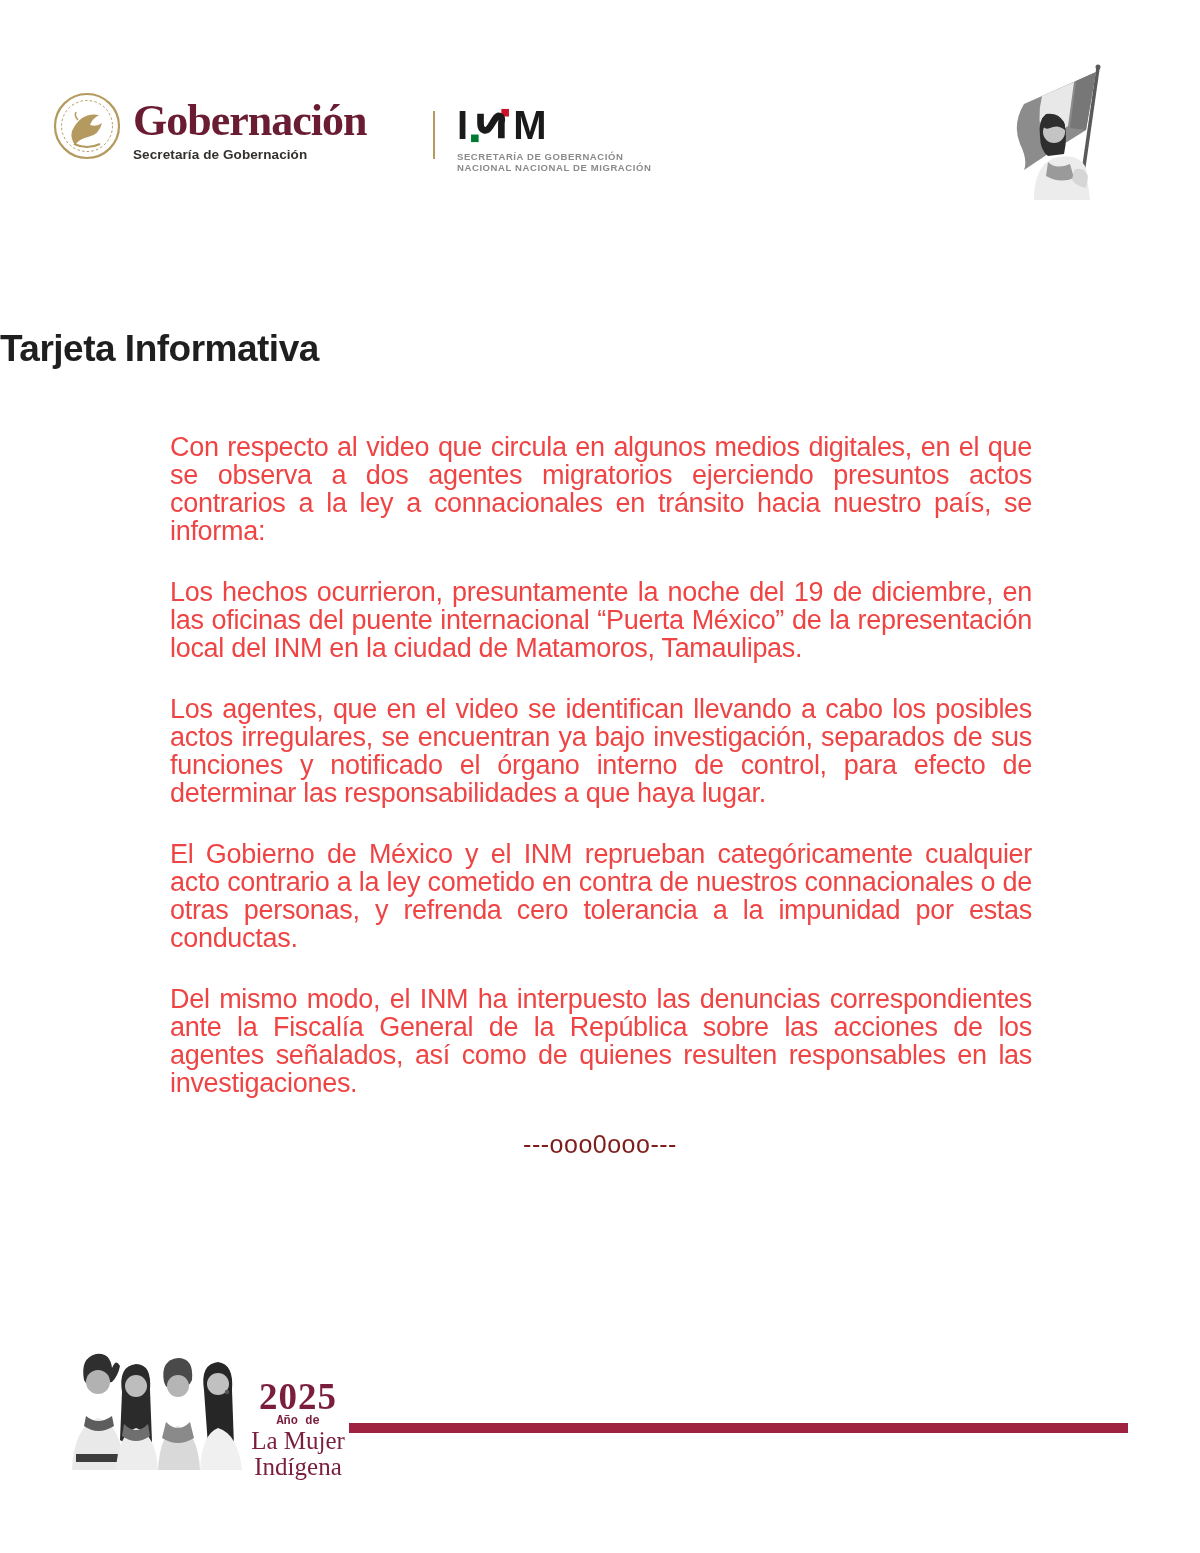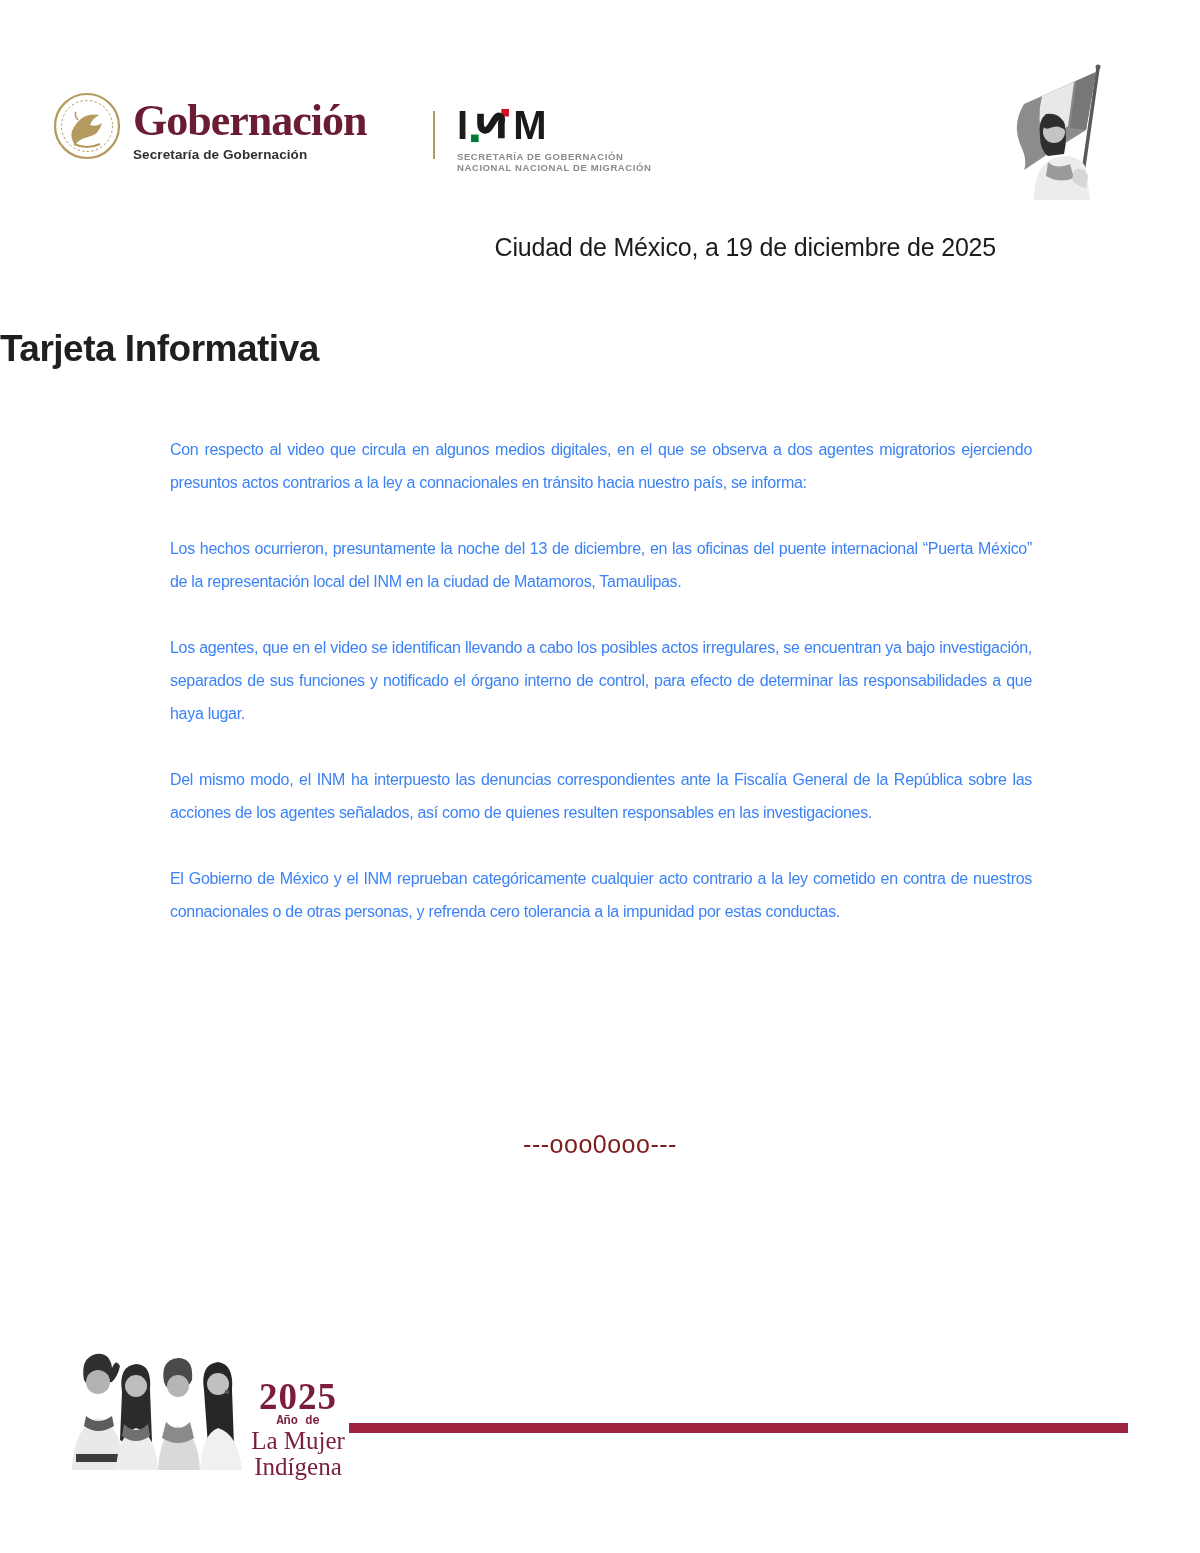--- a/index.html
+++ b/index.html
@@ -36,21 +36,21 @@
     font-size:25px;color:#1c1c1c;letter-spacing:-0.2px;
   }
   .doc-title{
     position:absolute;top:328px;left:0;width:1200px;
     font-size:37px;font-weight:bold;color:#1f1f1f;letter-spacing:-0.5px;
   }
   
   .body-text{position:absolute;left:170px;top:433px;width:862px;}
   .body-text p{
     margin:0 0 33px 0;
-    font-size:16px;line-height:33px;color:#3b82f6;
+    font-size:27px;line-height:28px;color:#ef4444;
     text-align:justify;letter-spacing:-0.3px;
   }
   .ooo-divider{
     position:absolute;top:1130px;left:0;width:1200px;text-align:center;
     font-size:25px;color:#7f1d1d;letter-spacing:0.5px;
   }
   
   .footer-art{position:absolute;left:66px;top:1350px;}
   .footer-logo{position:absolute;left:250px;top:1380px;width:96px;text-align:center;}
   .footer-year{
@@ -113,29 +113,28 @@
 
       <path d="M56 56 Q48 62 50 78 Q50 92 58 98 L74 96 Q78 78 74 64 Q68 54 56 56 Z" fill="#2e2e2e"></path>
       <circle cx="64" cy="74" r="11" fill="#c4c4c4"></circle>
       <path d="M53 68 Q58 58 70 62 Q76 64 75 72 Q68 66 60 70 Q55 72 53 68 Z" fill="#2e2e2e"></path>
       <path d="M44 142 Q44 108 64 100 Q88 94 96 110 L100 142 Z" fill="#ececec"></path>
       <path d="M58 104 Q66 112 80 106 L84 120 Q70 126 56 118 Z" fill="#9a9a9a"></path>
       <path d="M84 112 Q94 108 98 118 L96 130 Q86 128 82 122 Z" fill="#d6d6d6"></path>
     </svg>
   </div>
 
-  <div class="date-line">Ciudad de México, a 19 de diciembre de 2025</div>
   <div class="doc-title">Tarjeta Informativa</div>
 
   <div class="body-text">
     <p>Con respecto al video que circula en algunos medios digitales, en el que se observa a dos agentes migratorios ejerciendo presuntos actos contrarios a la ley a connacionales en tránsito hacia nuestro país, se informa:</p>
-    <p>Los hechos ocurrieron, presuntamente la noche del 13 de diciembre, en las oficinas del puente internacional “Puerta México” de la representación local del INM en la ciudad de Matamoros, Tamaulipas.</p>
+    <p>Los hechos ocurrieron, presuntamente la noche del 19 de diciembre, en las oficinas del puente internacional “Puerta México” de la representación local del INM en la ciudad de Matamoros, Tamaulipas.</p>
     <p>Los agentes, que en el video se identifican llevando a cabo los posibles actos irregulares, se encuentran ya bajo investigación, separados de sus funciones y notificado el órgano interno de control, para efecto de determinar las responsabilidades a que haya lugar.</p>
+    <p>El Gobierno de México y el INM reprueban categóricamente cualquier acto contrario a la ley cometido en contra de nuestros connacionales o de otras personas, y refrenda cero tolerancia a la impunidad por estas conductas.</p>
     <p>Del mismo modo, el INM ha interpuesto las denuncias correspondientes ante la Fiscalía General de la República sobre las acciones de los agentes señalados, así como de quienes resulten responsables en las investigaciones.</p>
-    <p>El Gobierno de México y el INM reprueban categóricamente cualquier acto contrario a la ley cometido en contra de nuestros connacionales o de otras personas, y refrenda cero tolerancia a la impunidad por estas conductas.</p>
   </div>
 
   <div class="ooo-divider">---ooo0ooo---</div>
 
   <div class="footer-art">
     <svg width="182" height="122" viewBox="0 0 182 122">
 
       <path d="M18 30 Q14 8 30 4 Q44 2 46 18 Q50 8 54 16 Q52 26 46 32 L22 36 Z" fill="#2f2f2f"></path>
       <circle cx="32" cy="32" r="12" fill="#b2b2b2"></circle>
       <path d="M6 120 Q8 76 32 68 Q56 74 58 120 Z" fill="#e9e9e9"></path>

